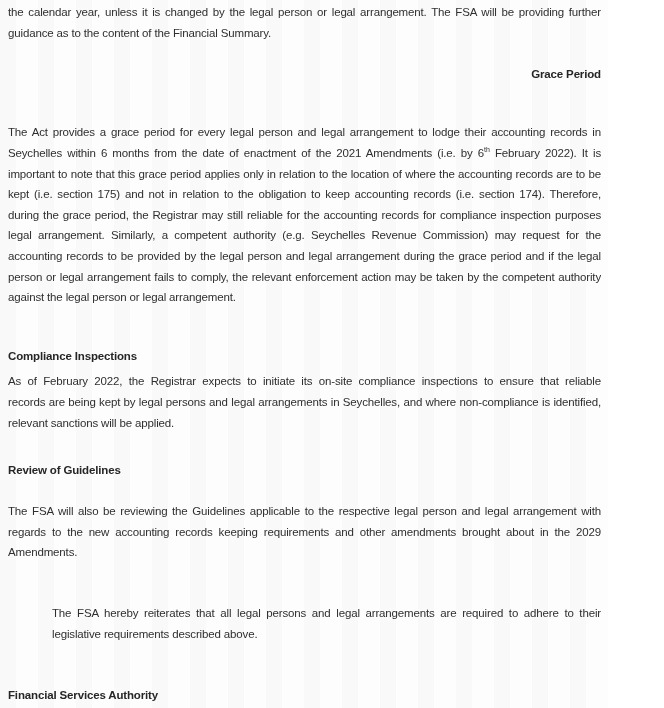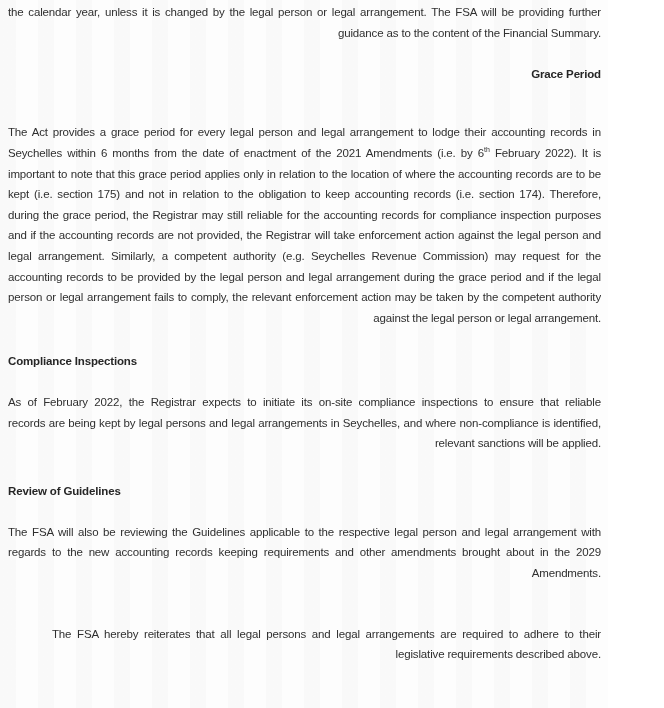--- a/index.html
+++ b/index.html
@@ -29,21 +29,21 @@
   .block { margin: 0; }
   .heading {
     font-weight: 700;
     color: #262626;
     height: 20.6px;
     overflow: hidden;
   }
   .line {
     height: 20.6px;
     overflow: hidden;
-    text-align: right;
+    text-align: left;
   }
   
   .line.just {
     text-align: justify;
     text-align-last: justify;
   }
   .line.just::after {
     content: "";
     display: inline-block;
     width: 100%;
@@ -59,33 +59,32 @@
 </head>
 <body>
 
 <div class="page">
   <div id="doc">
       <div class="block paragraph" style="margin-bottom: 20.6px;">
         <div class="line just">the calendar year, unless it is changed by the legal person or legal arrangement. The FSA will be providing further</div>
         <div class="line">guidance as to the content of the Financial Summary.</div>
       </div>
       <div class="block heading" style="margin-bottom: 38px; text-align: right;">Grace Period</div>
-      <div class="block paragraph" style="margin-bottom: 23px;">
+      <div class="block paragraph" style="margin-bottom: 38px;">
         <div class="line just">The Act provides a grace period for every legal person and legal arrangement to lodge their accounting records in</div>
         <div class="line just">Seychelles within 6 months from the date of enactment of the 2021 Amendments (i.e. by 6<sup>th</sup> February 2022). It is</div>
         <div class="line just">important to note that this grace period applies only in relation to the location of where the accounting records are to be</div>
         <div class="line just">kept (i.e. section 175) and not in relation to the obligation to keep accounting records (i.e. section 174). Therefore,</div>
         <div class="line just">during the grace period, the Registrar may still reliable for the accounting records for compliance inspection purposes</div>
-        <div class="line just">and if the accounting records are not provided, the Registrar will take enforcement action against the legal person and</div>
         <div class="line just">legal arrangement. Similarly, a competent authority (e.g. Seychelles Revenue Commission) may request for the</div>
         <div class="line just">accounting records to be provided by the legal person and legal arrangement during the grace period and if the legal</div>
         <div class="line just">person or legal arrangement fails to comply, the relevant enforcement action may be taken by the competent authority</div>
         <div class="line">against the legal person or legal arrangement.</div>
       </div>
-      <div class="block heading" style="margin-bottom: 20px;">Compliance Inspections</div>
+      <div class="block heading" style="margin-bottom: 5px;">Compliance Inspections</div>
       <div class="block paragraph" style="margin-bottom: 27px;">
         <div class="line just">As of February 2022, the Registrar expects to initiate its on-site compliance inspections to ensure that reliable accounting</div>
         <div class="line just">records are being kept by legal persons and legal arrangements in Seychelles, and where non-compliance is identified,</div>
         <div class="line">relevant sanctions will be applied.</div>
       </div>
       <div class="block heading" style="margin-bottom: 20.6px;">Review of Guidelines</div>
       <div class="block paragraph" style="margin-bottom: 40px;">
         <div class="line just">The FSA will also be reviewing the Guidelines applicable to the respective legal person and legal arrangement with</div>
         <div class="line just">regards to the new accounting records keeping requirements and other amendments brought about in the 2029</div>
         <div class="line">Amendments.</div>

